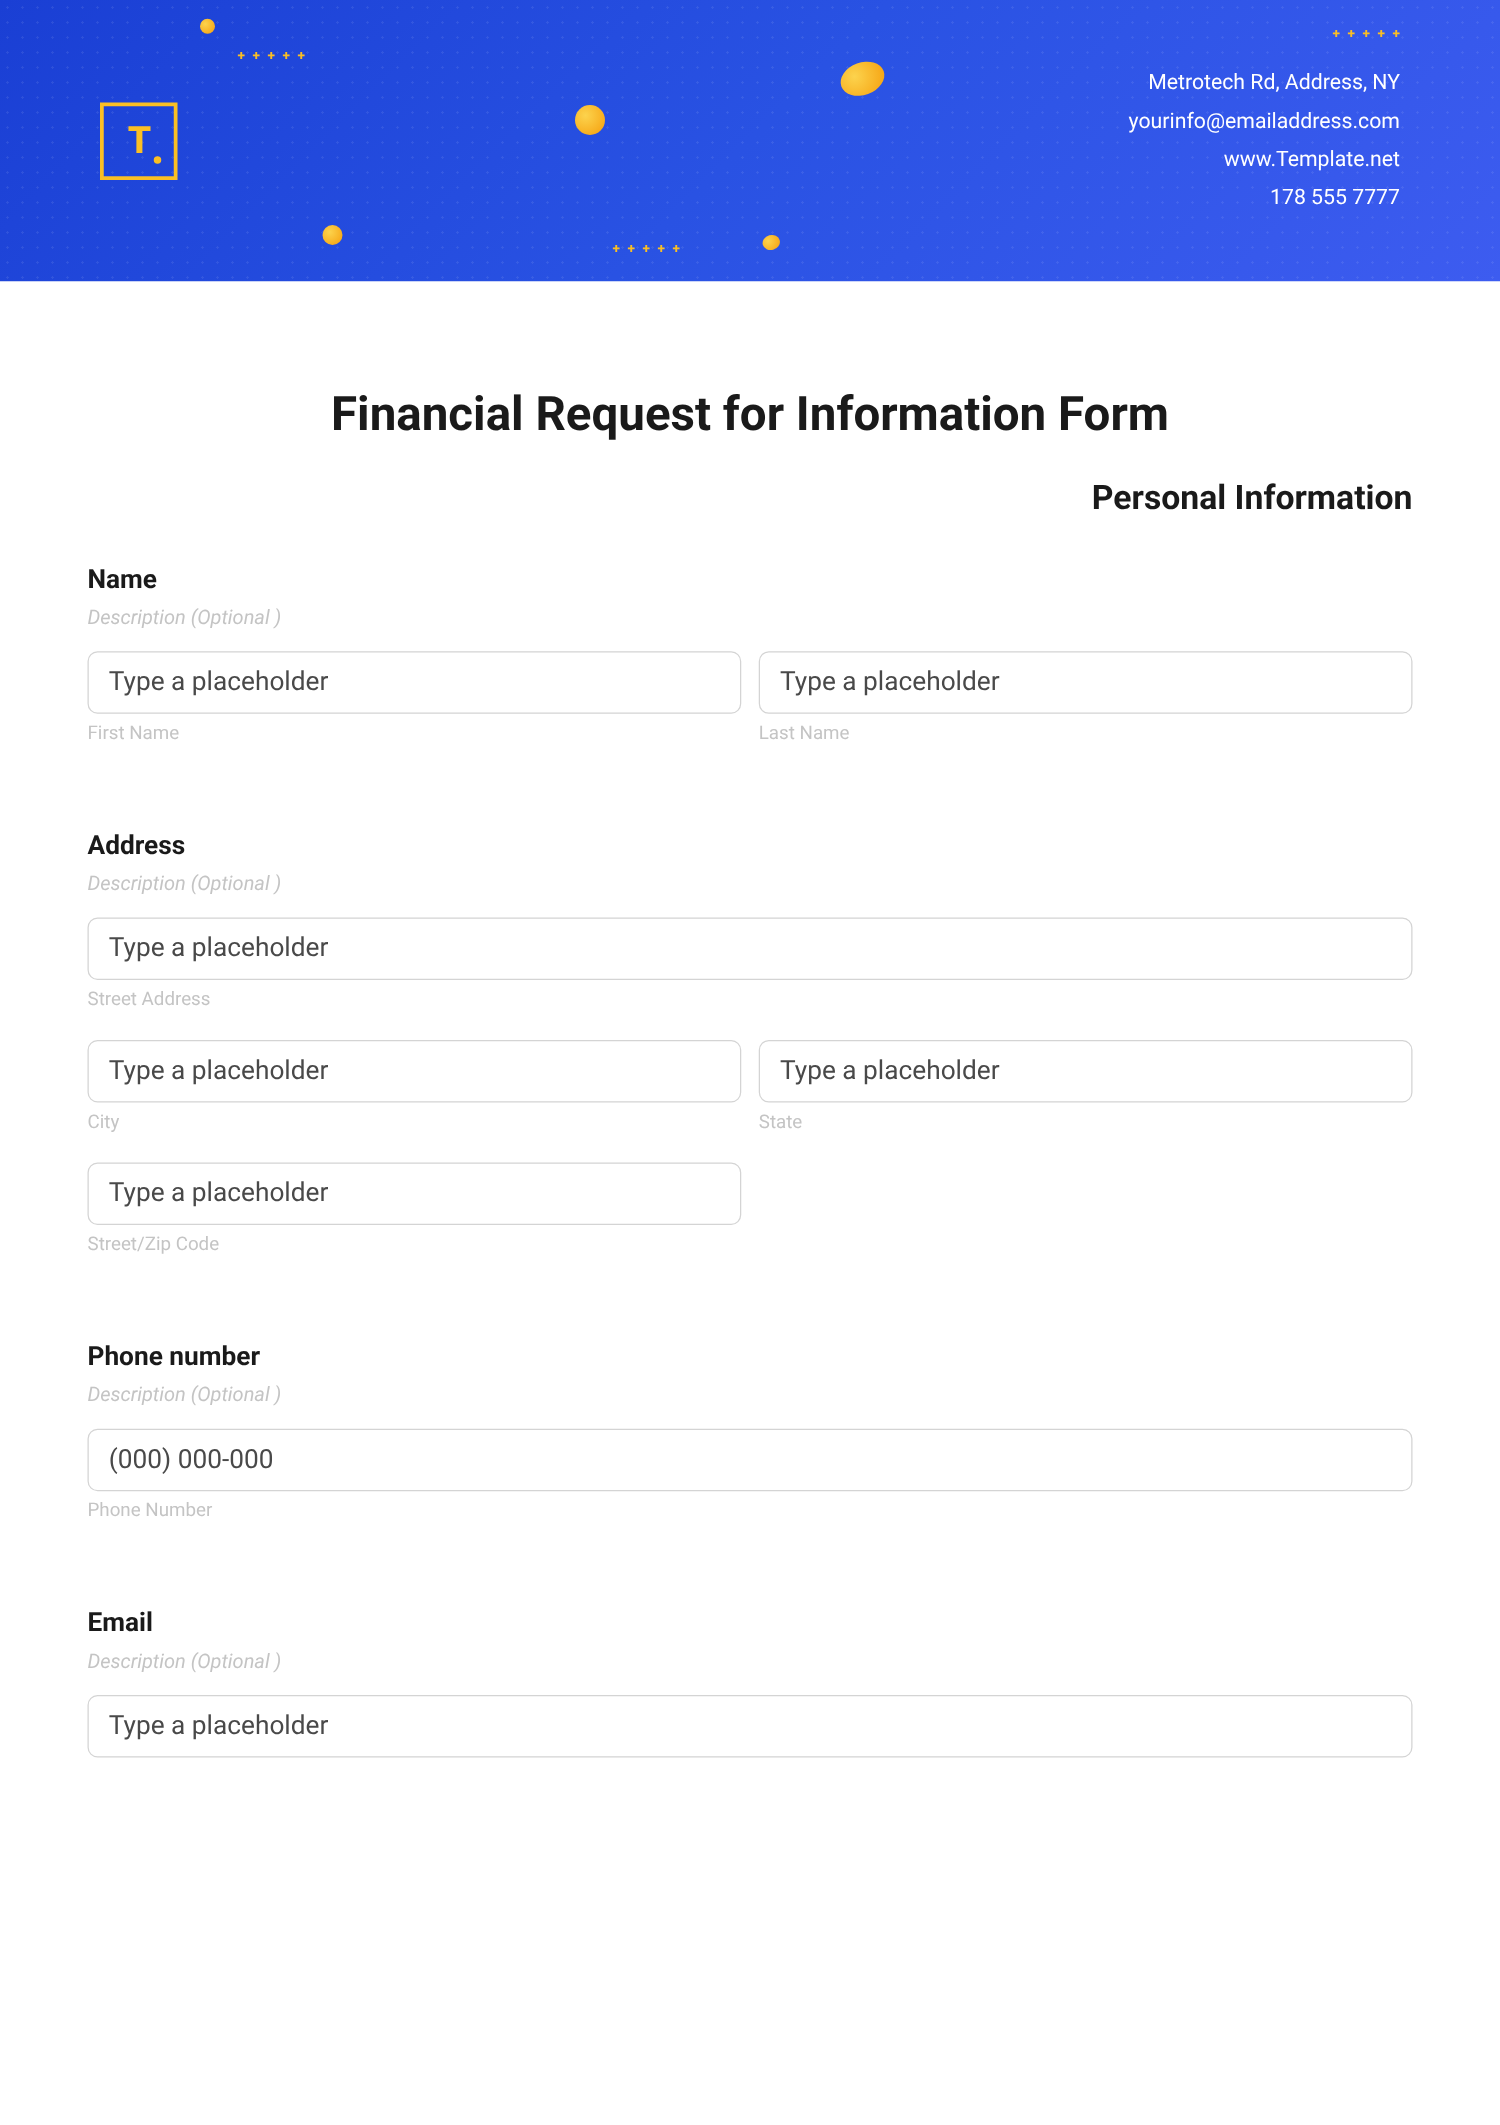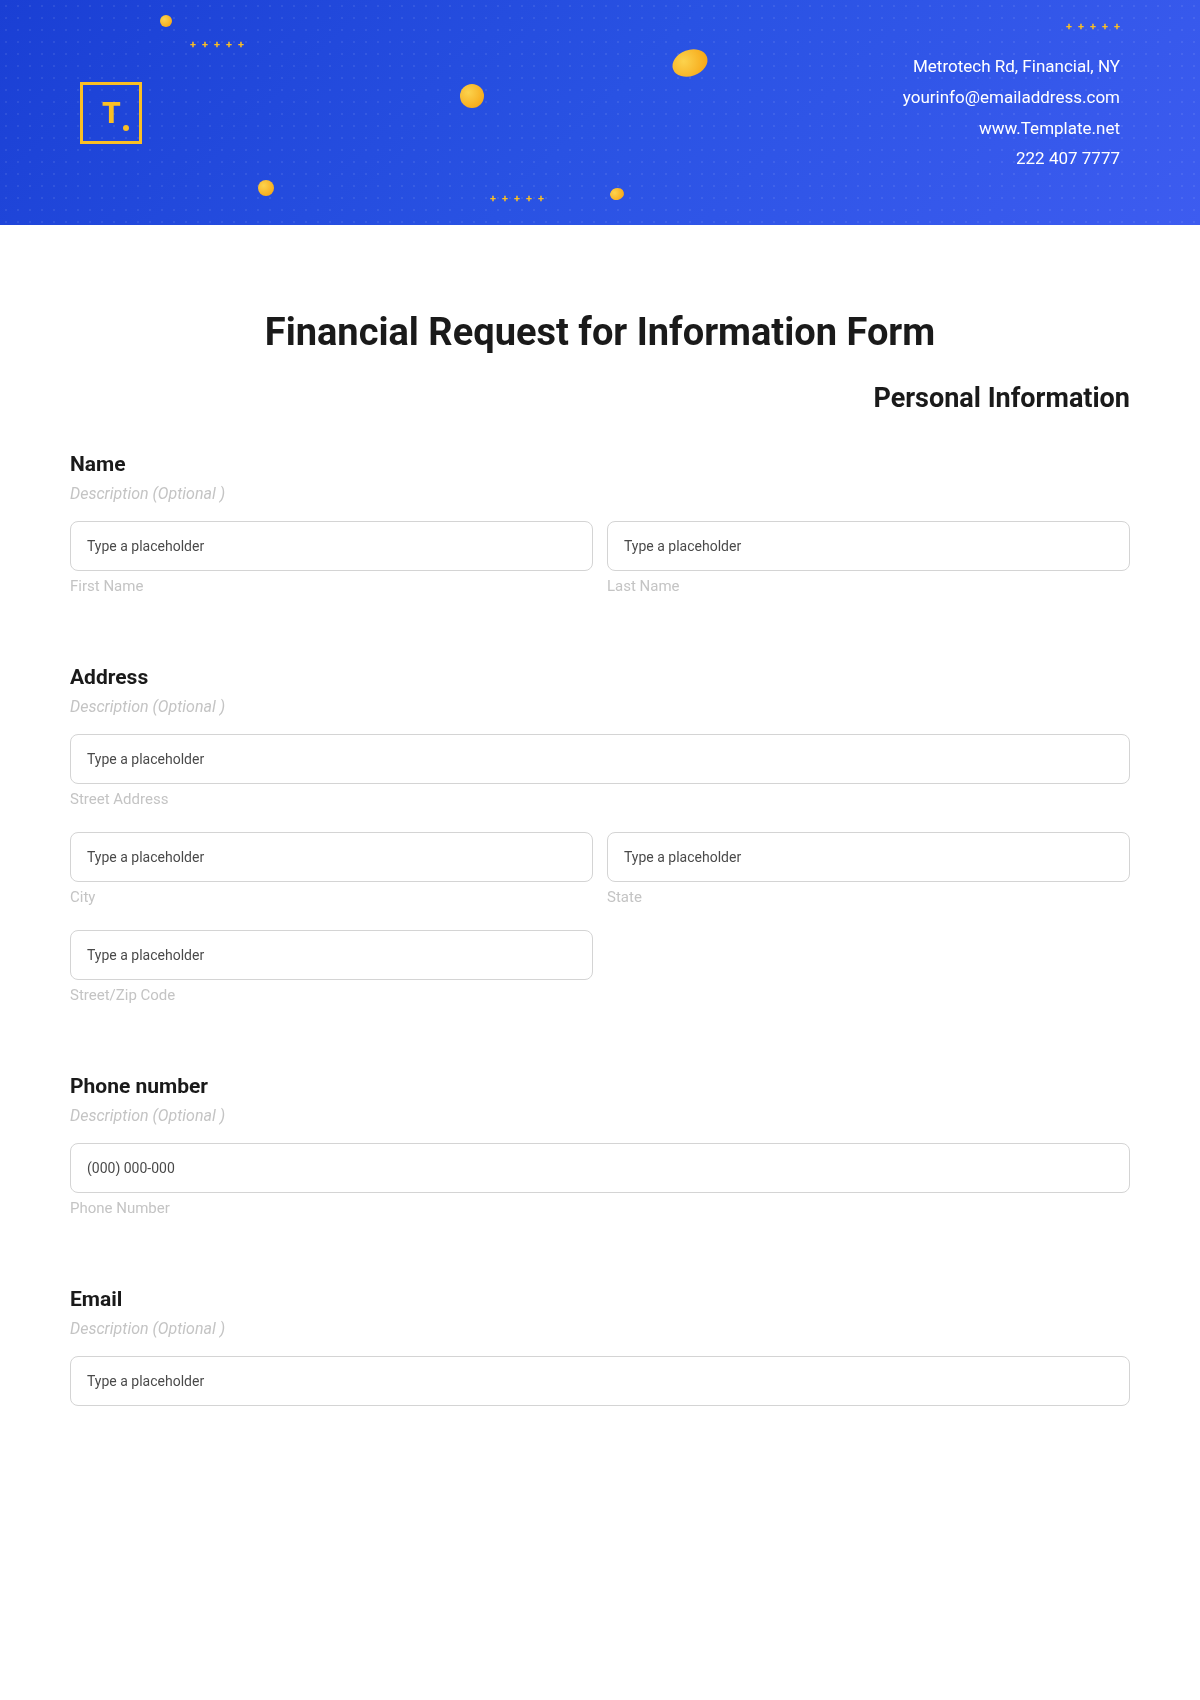--- a/index.html
+++ b/index.html
@@ -139,21 +139,21 @@
     .input-row { display: flex; gap: 14px; margin-bottom: 6px; }
     .input-col { flex: 1; }
     .input-col.half { flex: 0 0 calc(50% - 7px); }
     
     .text-input {
       width: 100%;
       height: 50px;
       border: 1px solid #d4d4d4;
       border-radius: 8px;
       padding: 0 16px;
-      font-size: 14px;
+      font-size: 21px;
       color: #8b5cf6;
       font-family: inherit;
       background: #fff;
     }
     .text-input::placeholder { color: #2a2a2a; opacity: 0.85; }
     
     .sublabel {
       font-size: 15px;
       color: #c4c4c4;
       margin-top: 6px;
@@ -189,24 +189,24 @@
   <div class="coin c2"></div>
   <div class="coin c3"></div>
   <div class="coin c4"></div>
   <div class="coin c5"></div>
 
   <div class="logo-box">
     <span class="logo-t">T</span>
     <span class="logo-dot"></span>
   </div>
   <div class="banner-contact">
-    <div>Metrotech Rd, Financial, NY</div>
+    <div>Metrotech Rd, Address, NY</div>
     <div>yourinfo@emailaddress.com</div>
     <div>www.Template.net</div>
-    <div>222 407 7777</div>
+    <div>178 555 7777</div>
   </div>
 </div>
 
 <div class="content">
   <h1 class="page-title">Financial Request for Information Form</h1>
 
   <h2 class="section-heading">Personal Information</h2>
 
   <div class="field-group">
     <div class="field-label">Name</div>

